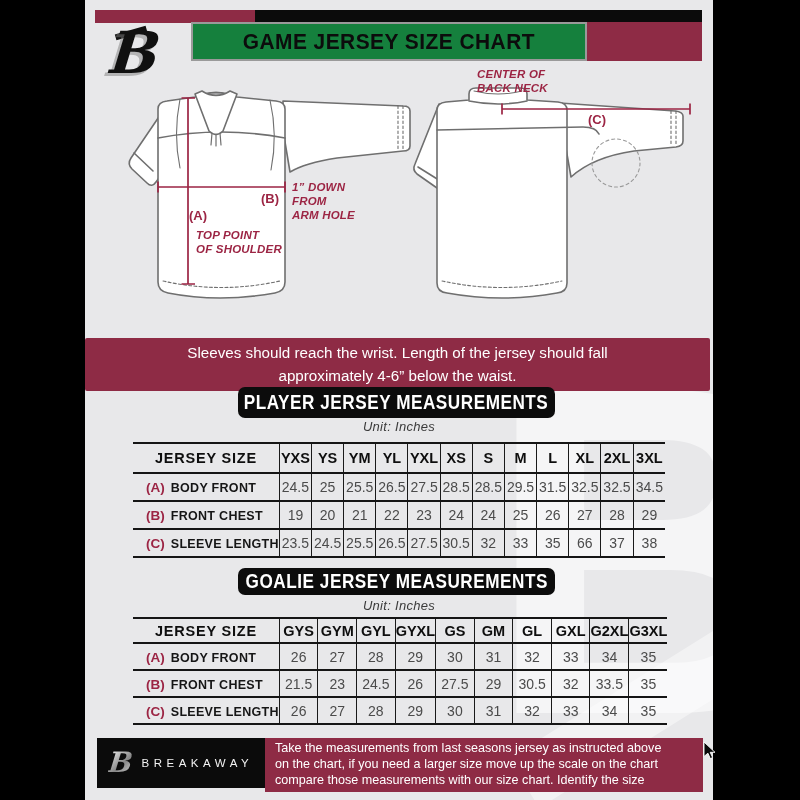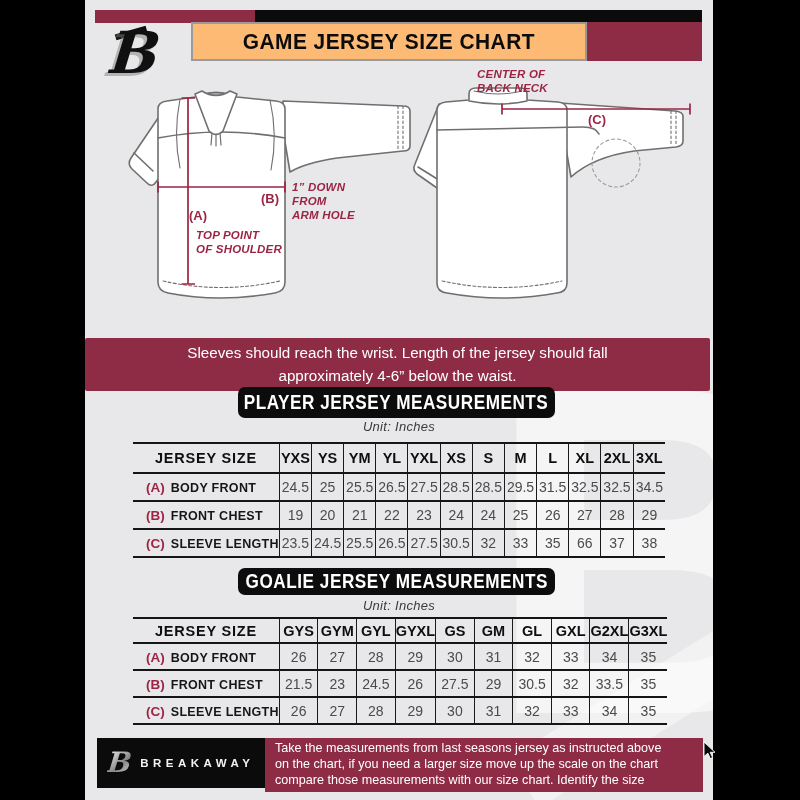--- a/index.html
+++ b/index.html
@@ -11,21 +11,21 @@
   
   .watermark{position:absolute;left:400px;top:368px;z-index:0;font-size:470px;line-height:.78;
              font-weight:bold;color:rgba(255,255,255,.55);}
   .watermark-band{position:absolute;left:420px;top:688px;width:250px;height:58px;z-index:0;
              background:rgba(255,255,255,.45);transform:rotate(-32deg);}
 
   
   .topbar{position:absolute;top:10px;left:10px;width:607px;height:13px;display:flex;z-index:1;}
   .topbar-maroon{width:160px;height:100%;background:#8E2B45;}
   .topbar-black{flex:1;height:100%;background:#0B0B0B;}
-  .titlebox{position:absolute;top:22px;left:106px;width:396px;height:39px;background:#fdba74;
+  .titlebox{position:absolute;top:22px;left:106px;width:396px;height:39px;background:#15803d;
             border:2px solid #9a9a9a;box-sizing:border-box;display:flex;align-items:center;justify-content:center;z-index:1;}
   .titlebox h1{margin:0;font-size:22px;font-weight:bold;color:#0c0c0c;letter-spacing:.5px;transform:scaleX(.95);white-space:nowrap;}
   .title-maroon{position:absolute;top:22px;left:502px;width:115px;height:39px;background:#8E2B45;z-index:1;}
   .logo{position:absolute;left:26px;top:22px;width:66px;height:68px;z-index:1;}
   .logo-slash{position:absolute;left:4px;top:8px;width:32px;height:6px;background:#101010;transform:rotate(-16deg);}
   .logo-b{display:block;font-family:"DejaVu Serif",serif;font-style:italic;font-weight:bold;font-size:58px;
           line-height:62px;color:#101010;transform:skewX(-6deg);text-shadow:-3px 3px 0 rgba(125,125,125,.5);}
 
   
   .diagram{position:absolute;left:0;top:60px;z-index:1;}
@@ -63,21 +63,21 @@
   td.lbl{text-align:left !important;padding-left:13px !important;white-space:nowrap;margin-top:12px;}
   td.lbl .key{color:#9C2544;font-weight:bold;font-size:13.5px;margin-right:6px;}
   td.lbl .lab{color:#161616;font-weight:bold;font-size:12.5px;letter-spacing:.3px;}
 
   
   .footer-black{position:absolute;top:738px;left:12px;width:168px;height:50px;background:#0B0B0B;z-index:1;
                 display:flex;align-items:center;justify-content:center;}
   .fb-logo{font-family:"DejaVu Serif",serif;font-style:italic;font-weight:bold;font-size:28px;line-height:28px;
            color:#cfcfcf;background:linear-gradient(135deg,#f7f7f7,#878787 55%,#d8d8d8);
            -webkit-background-clip:text;background-clip:text;-webkit-text-fill-color:transparent;transform:skewX(-6deg);}
-  .fb-brand{color:#f3f3f3;font-weight:bold;font-size:11.5px;letter-spacing:4.5px;margin-left:9px;white-space:nowrap;}
+  .fb-brand{color:#f3f3f3;font-weight:normal;font-size:11.5px;letter-spacing:4.5px;margin-left:9px;white-space:nowrap;}
   .footer-maroon{position:absolute;top:738px;left:180px;width:438px;height:54px;background:#8E2B45;z-index:1;
                  color:#fff;font-size:12.6px;line-height:1.26;display:flex;flex-direction:column;
                  justify-content:center;padding:0 10px;box-sizing:border-box;}
   .footer-maroon div{white-space:nowrap;}
 
   .cursor{position:absolute;left:703px;top:741px;z-index:5;}
 </style>
 </head>
 <body>
 

